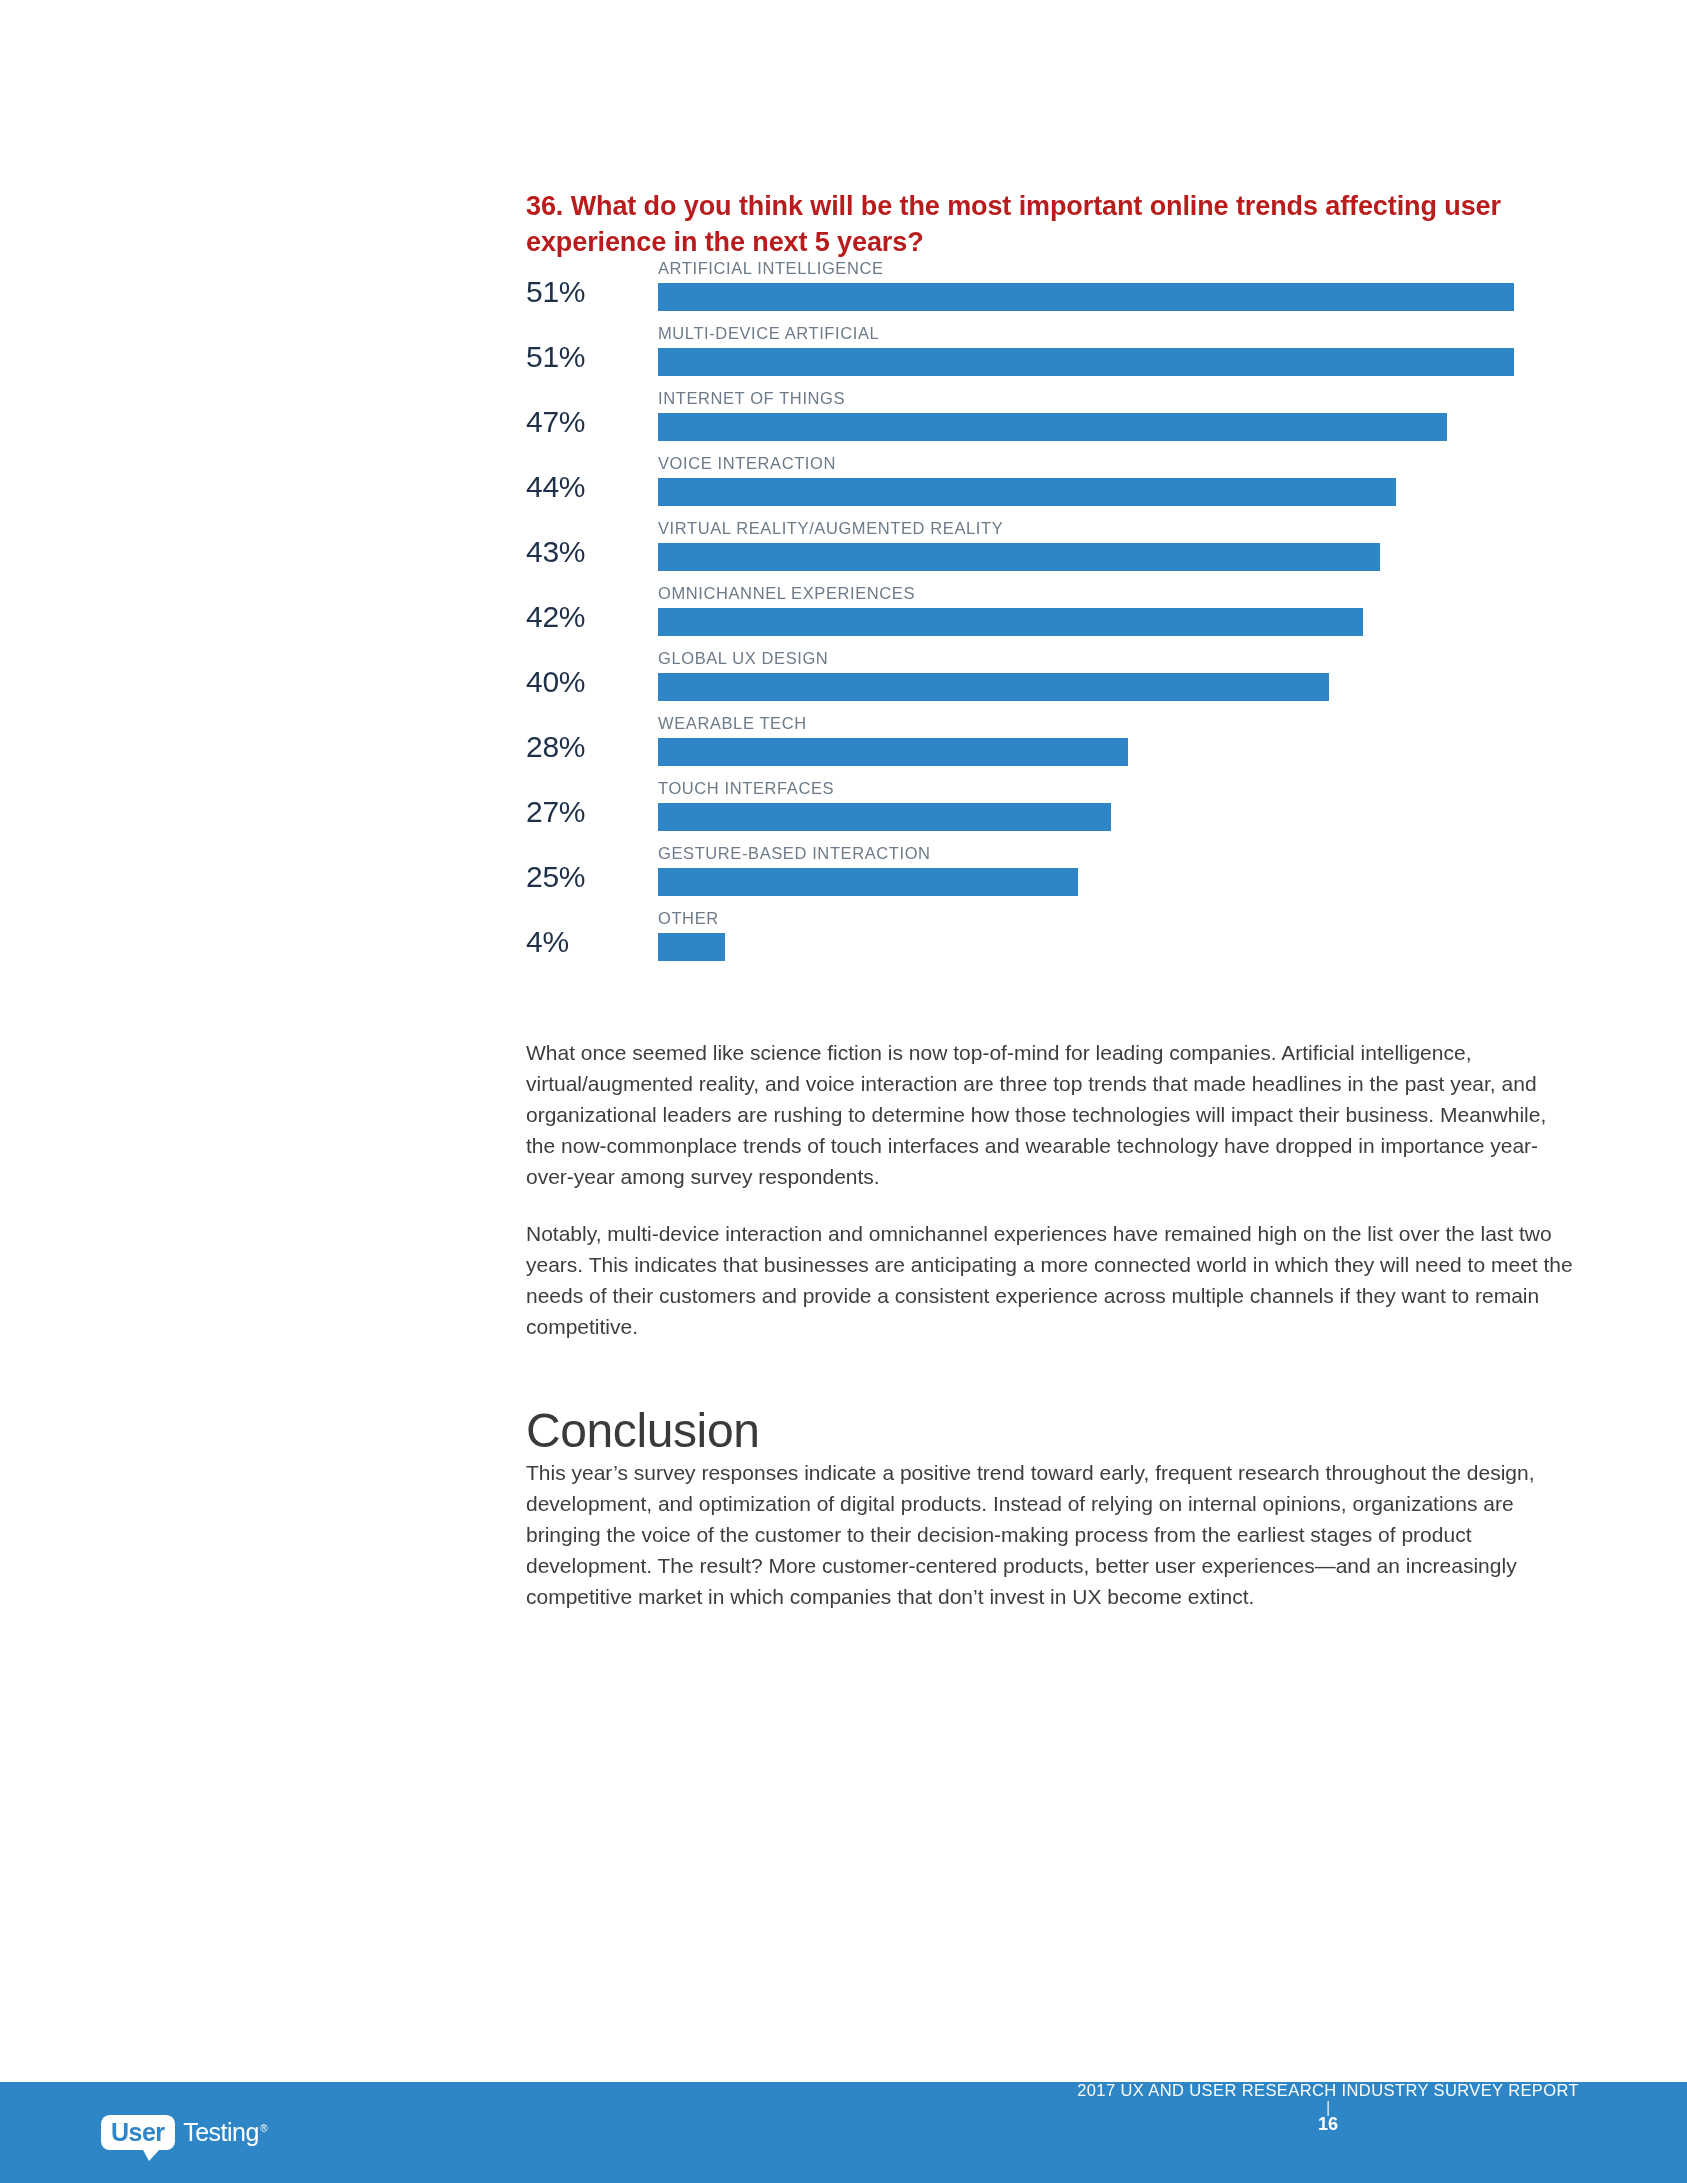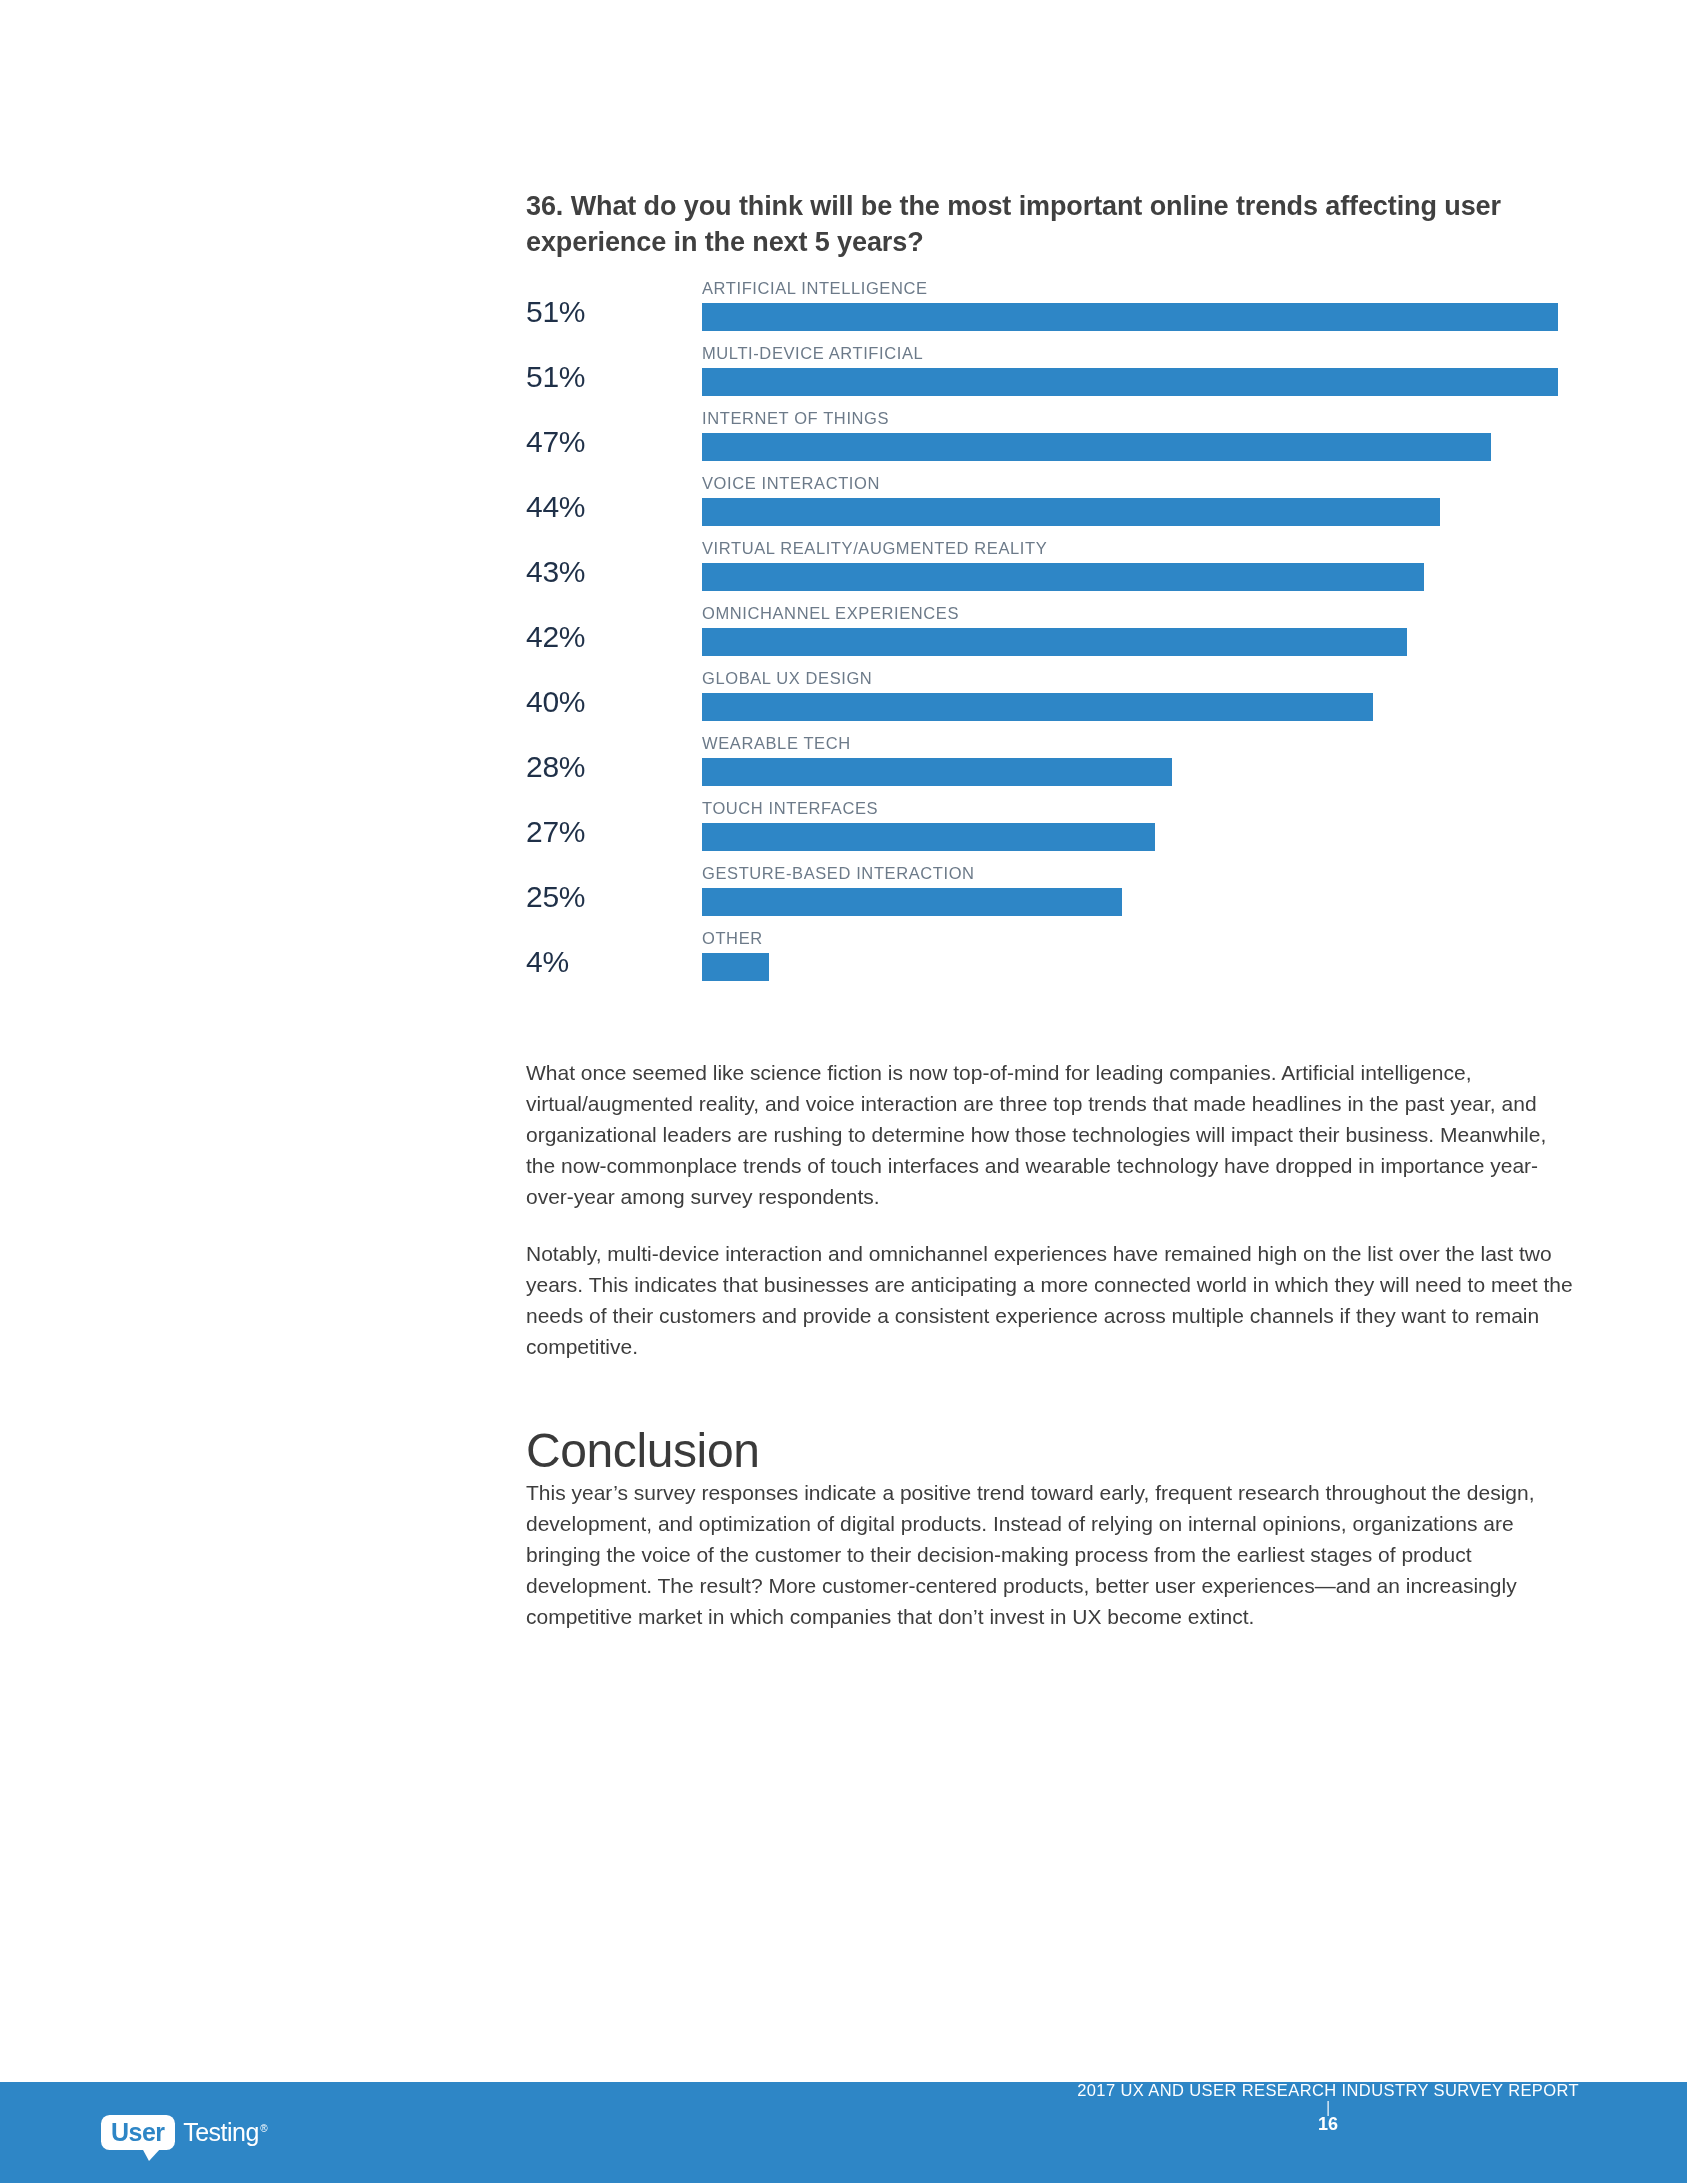--- a/index.html
+++ b/index.html
@@ -19,23 +19,22 @@
     left:526px;
     top:189px;
     width:1055px;
   }
 
   
   .q-heading {
     font-size:27px;
     font-weight:bold;
     line-height:1.32;
-    color:#404040;
+    color:#b91c1c;
     letter-spacing:-0.1px;
-    margin-bottom:20px;
   }
 
   
   .chart { position:relative; width:100%; }
   .bar-row {
     position:relative;
     height:65px;
   }
   .pct {
     position:absolute;
@@ -47,21 +46,20 @@
     font-weight:normal;
     color:#1f3048;
     letter-spacing:-0.3px;
     line-height:1;
   }
   .bar-wrap {
     position:absolute;
     left:132px;
     top:0;
     right:0;
-    margin-left:44px;
   }
   .cat-label {
     font-size:16.5px;
     color:#6c7a89;
     letter-spacing:0.6px;
     line-height:1;
     padding-bottom:6px;
     white-space:nowrap;
   }
   .bar {

